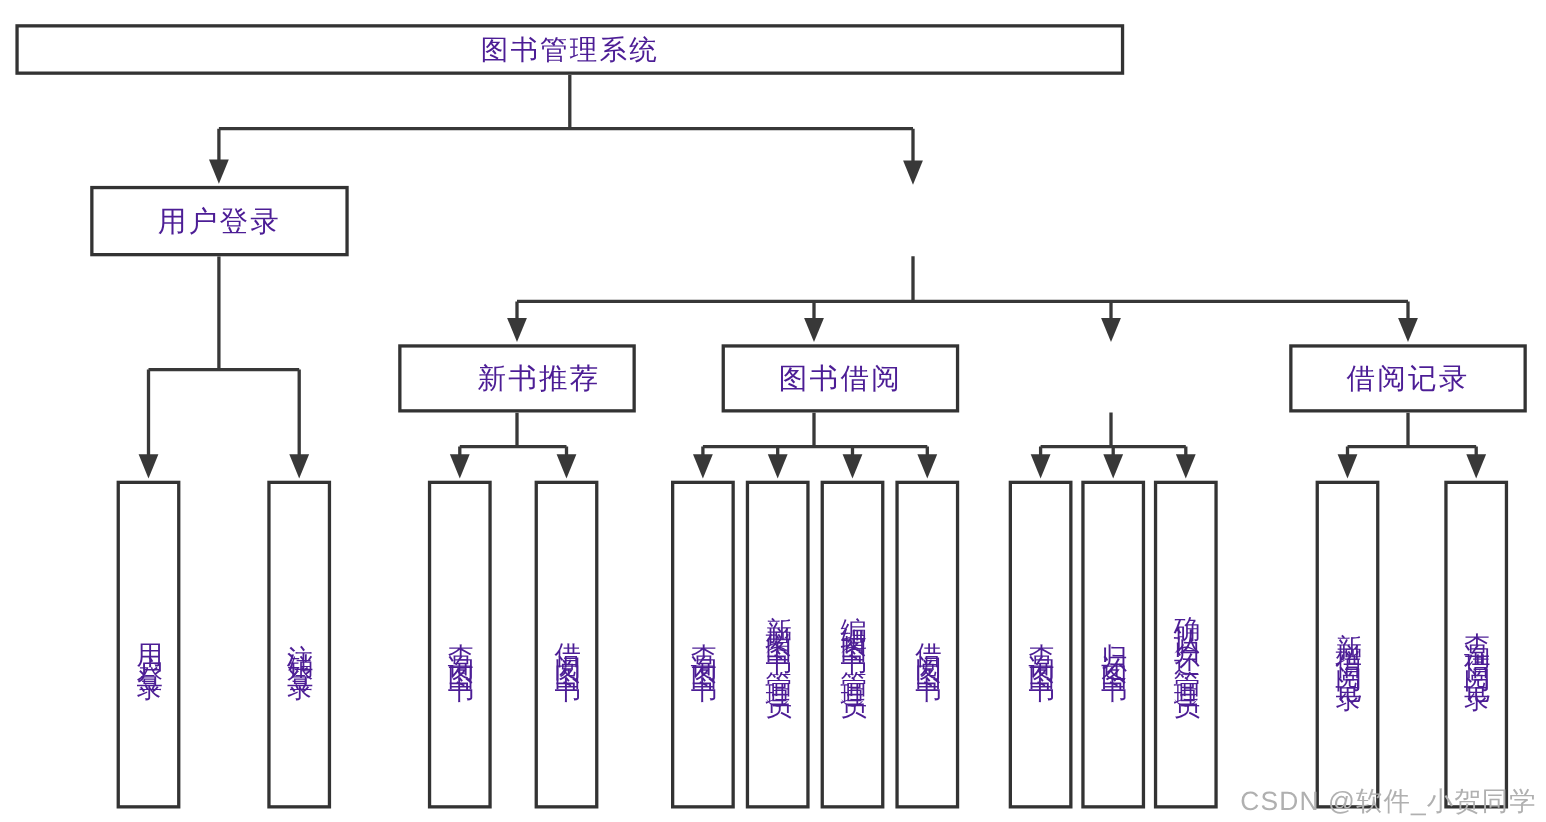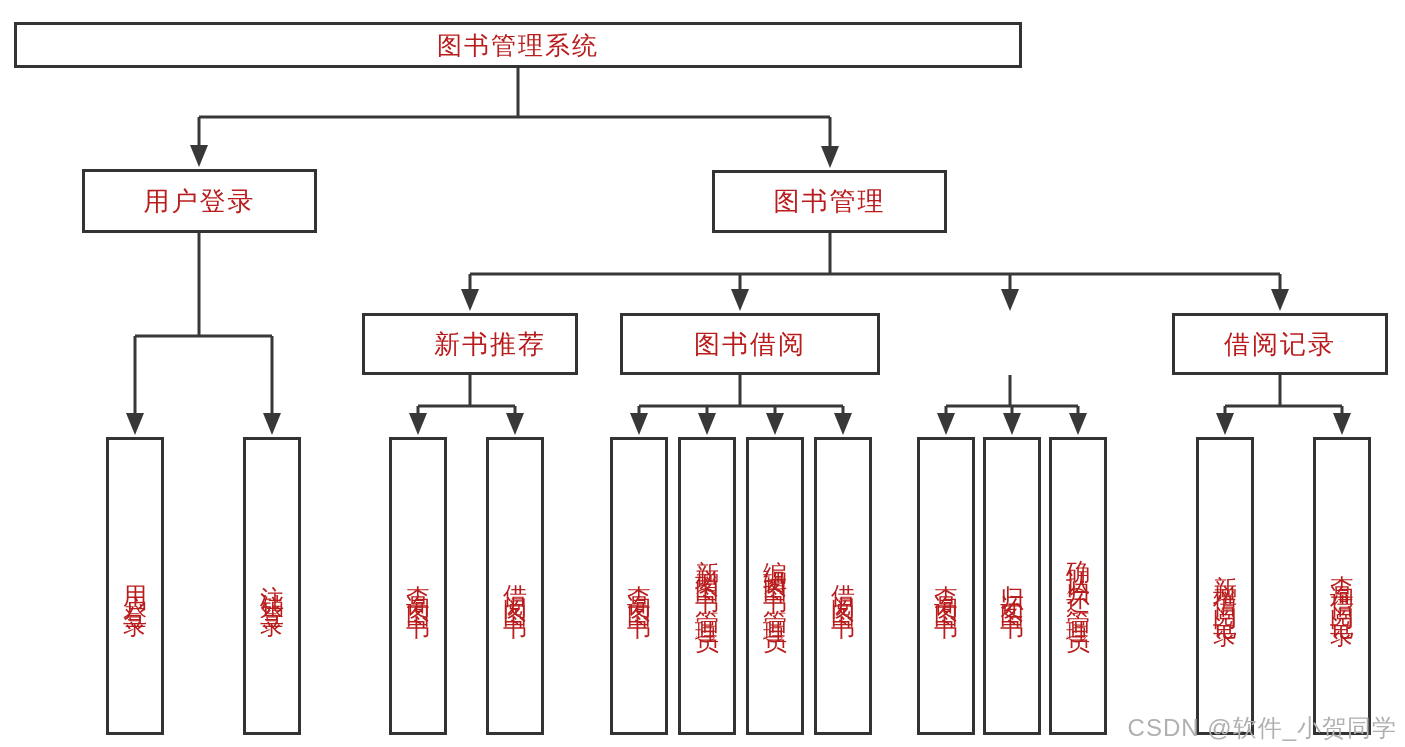--- a/index.html
+++ b/index.html
@@ -19,41 +19,41 @@
     position: absolute;
     left: 0; top: 0;
     width: 1405px; height: 747px;
     pointer-events: none;
   }
   .node {
     position: absolute;
     box-sizing: border-box;
     border: 3px solid #333333;
     background: #ffffff;
-    color: #b91c1c;
+    color: #4c1d95;
     display: flex;
     align-items: center;
     justify-content: center;
     text-align: center;
     z-index: 2;
     font-family: Liberation Serif, serif;
   }
   .hnode {
     font-size: 26px;
     letter-spacing: 2px;
     white-space: nowrap;
   }
   .root {
     left: 14px; top: 22px; width: 1008px; height: 46px;
     font-size: 25px;
   }
   .lv2-user   { left: 82px;  top: 169px; width: 235px; height: 64px; }
   .lv2-book   { left: 712px; top: 170px; width: 235px; height: 63px; }
   .lv3-nb { left: 362px;  top: 313px; width: 216px; height: 62px; padding-left: 40px; }
-  .lv3-bb { left: 620px;  top: 313px; width: 260px; height: 62px; }
+  .lv3-bb { left: 656px;  top: 313px; width: 216px; height: 62px; }
   .lv3-cb { left: 902px;  top: 313px; width: 216px; height: 62px; }
   .lv3-br { left: 1172px; top: 313px; width: 216px; height: 62px; }
   .leaf {
     top: 437px;
     width: 58px;
     height: 298px;
     writing-mode: vertical-rl;
     text-orientation: mixed;
     font-size: 24px;
     letter-spacing: 10px;
@@ -117,21 +117,20 @@
       <polygon points="1003,413 1021,413 1012,435"></polygon>
       <polygon points="1069,413 1087,413 1078,435"></polygon>
       <polygon points="1216,413 1234,413 1225,435"></polygon>
       <polygon points="1333,413 1351,413 1342,435"></polygon>
     </g>
   </svg>
 
   <div class="node hnode root">图书管理系统</div>
 
   <div class="node hnode lv2-user">用户登录</div>
-  <div class="node hnode lv2-book">图书管理</div>
 
   <div class="node hnode lv3-nb">新书推荐</div>
   <div class="node hnode lv3-bb">图书借阅</div>
   <div class="node hnode lv3-br">借阅记录</div>
 
   <div class="node leaf leaf-ul-login">用户登录</div>
   <div class="node leaf leaf-ul-logout">注销登录</div>
 
   <div class="node leaf leaf-nb-query">查询图书</div>
   <div class="node leaf leaf-nb-borrow">借阅图书</div>

